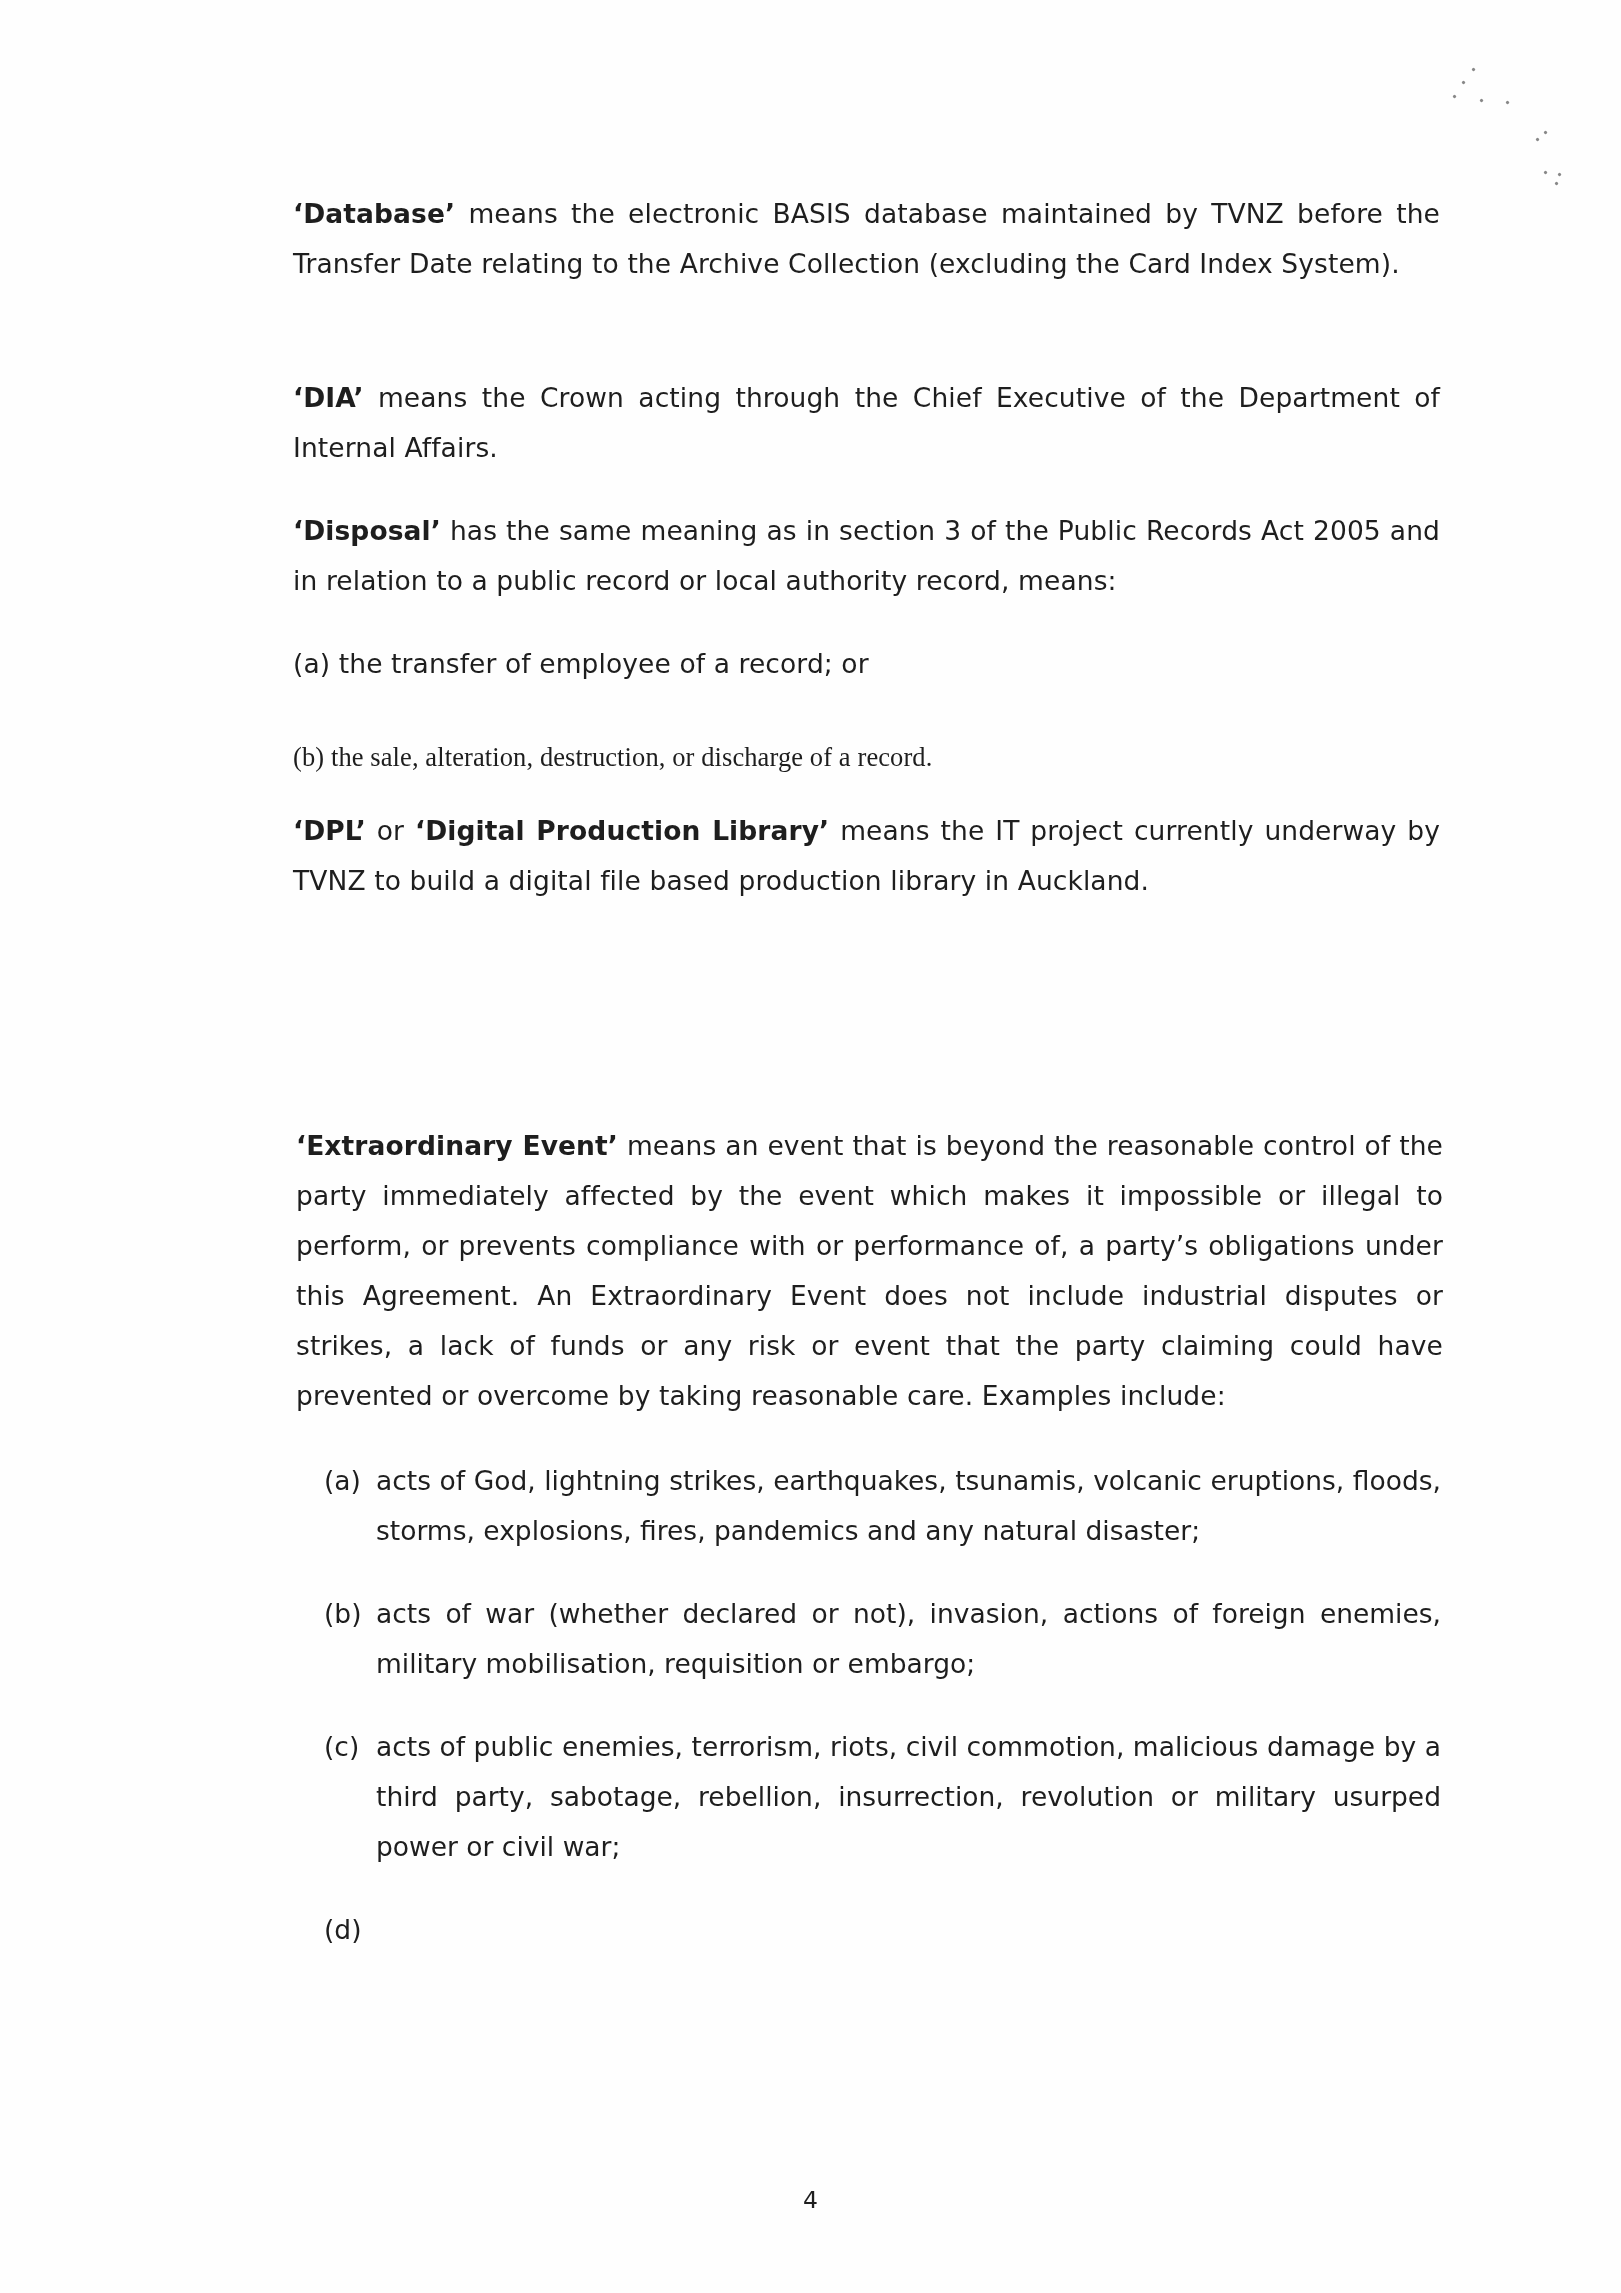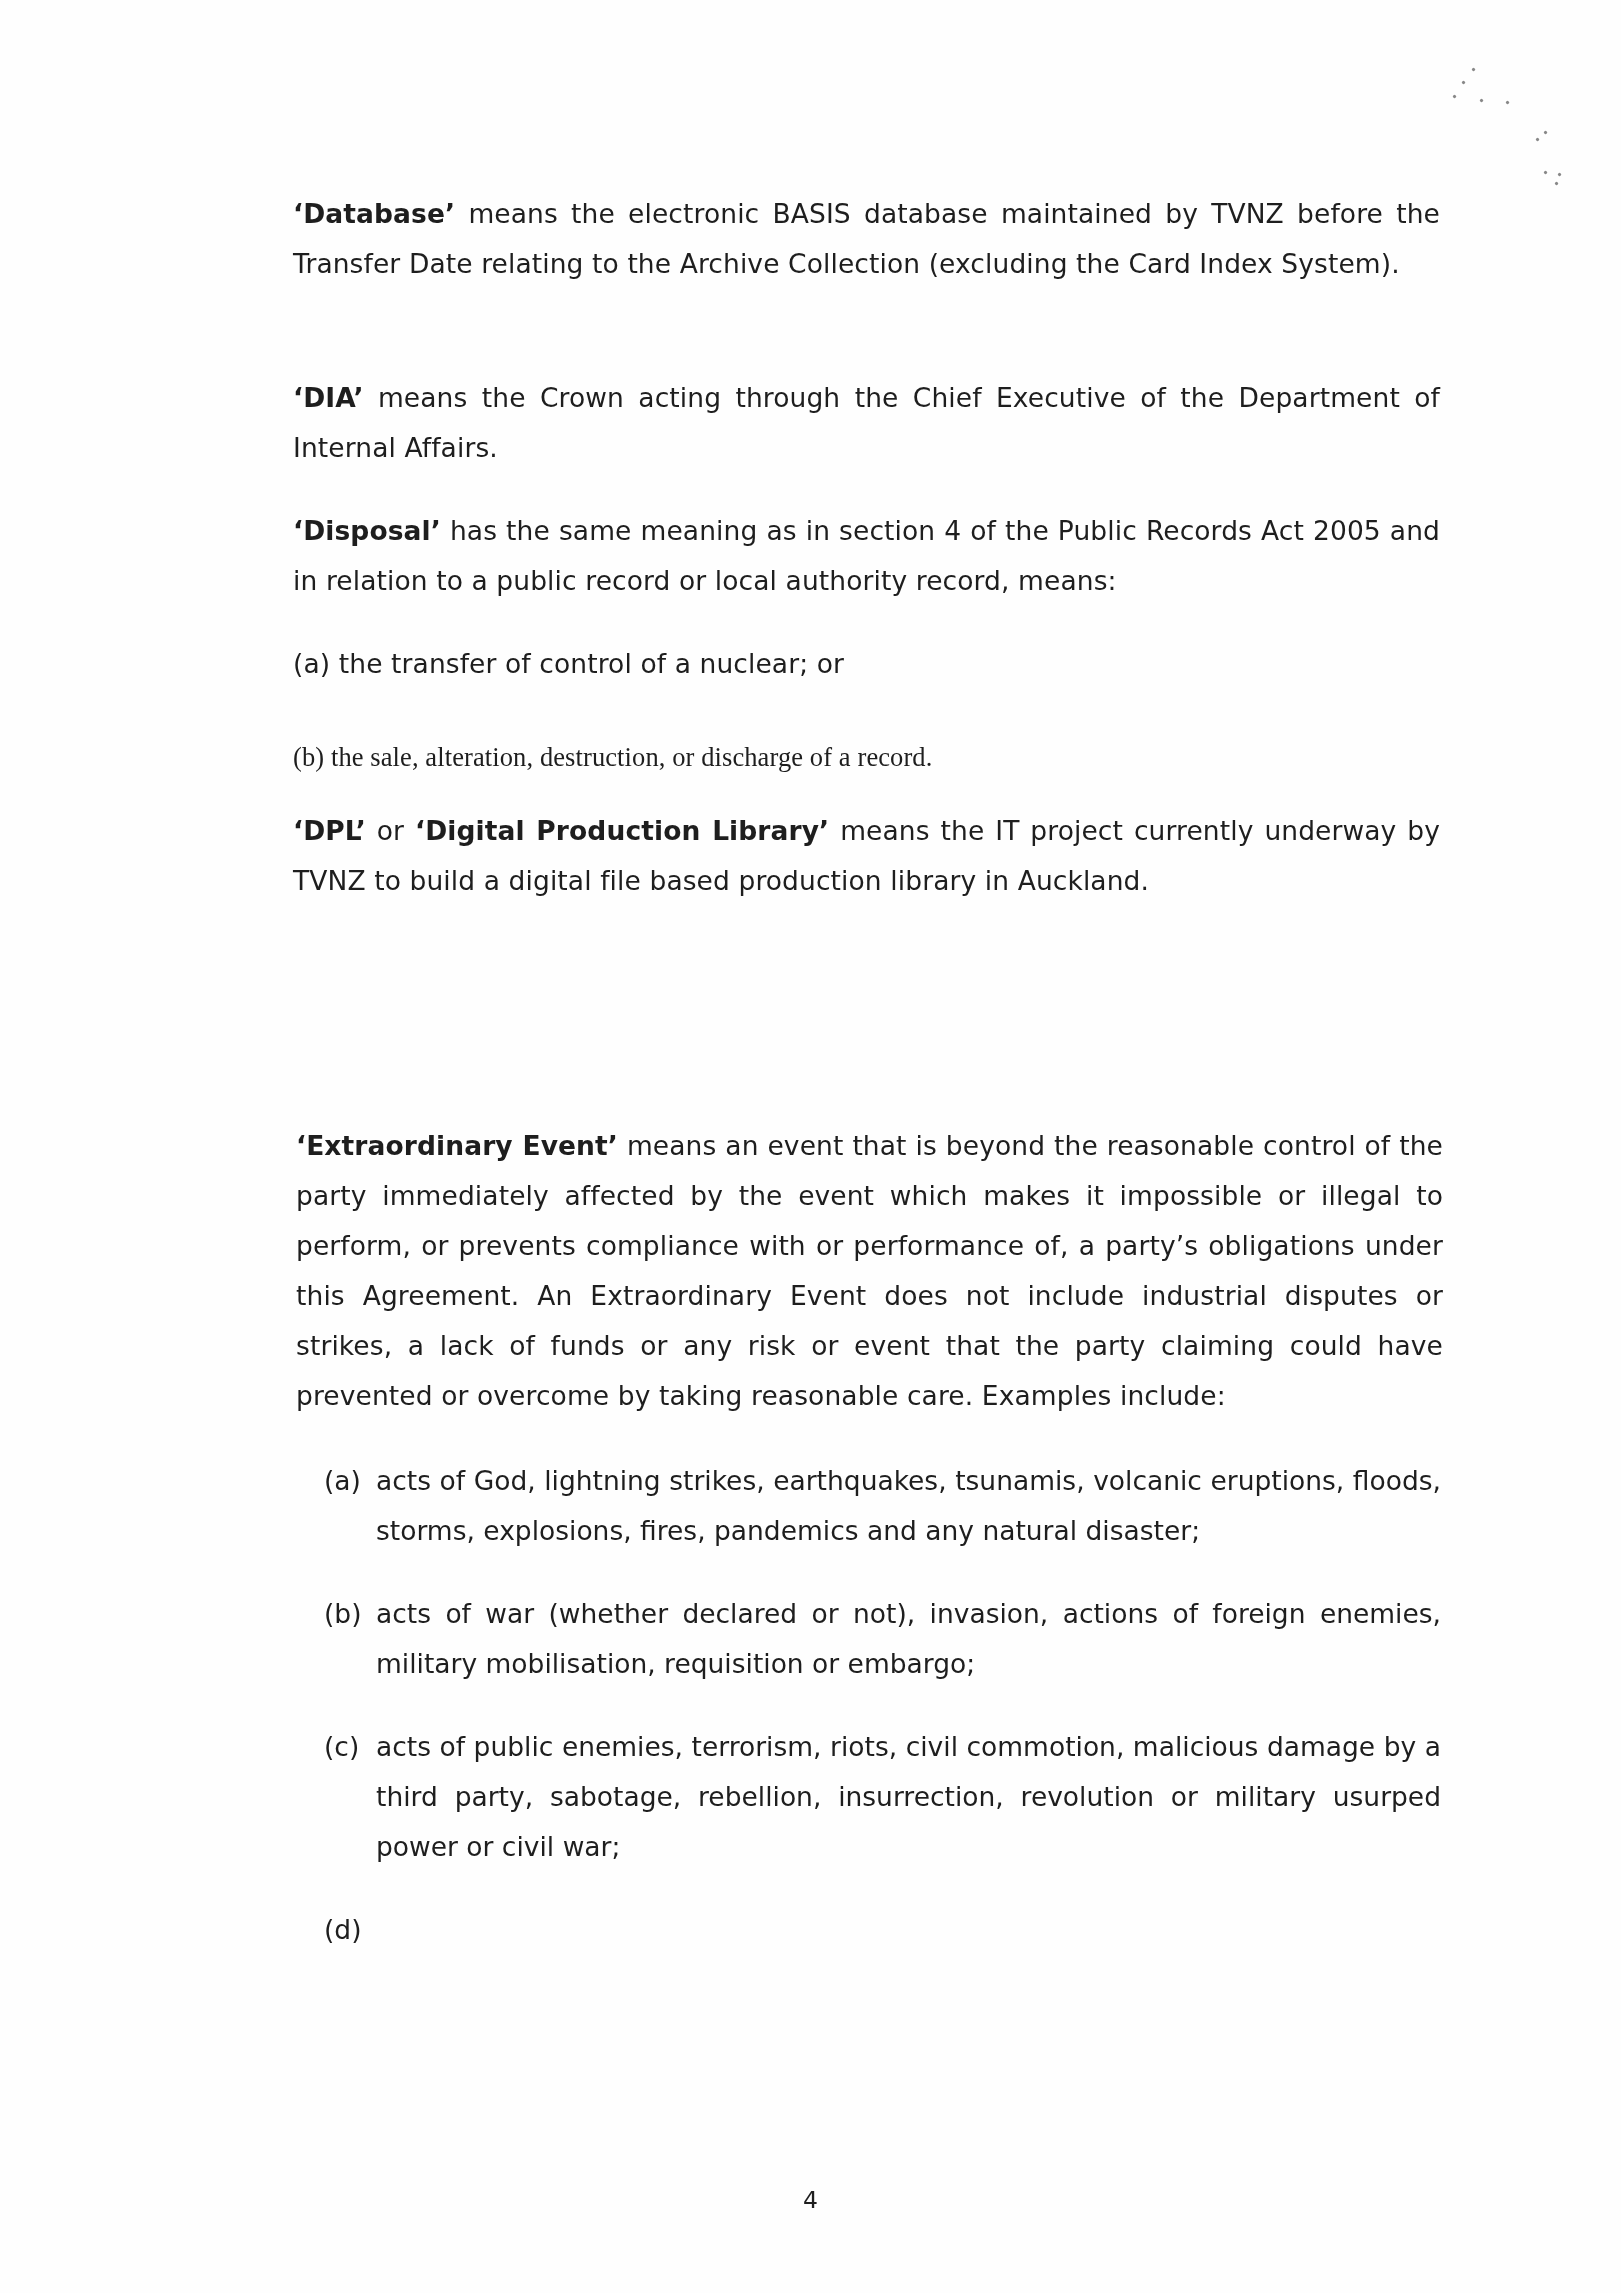--- a/index.html
+++ b/index.html
@@ -33,23 +33,23 @@
     <span class="scan-mark" style="left:1536px;top:138px;"></span>
     <span class="scan-mark" style="left:1544px;top:171px;"></span>
     <span class="scan-mark" style="left:1558px;top:173px;"></span>
     <span class="scan-mark" style="left:1555px;top:182px;"></span>
   </div>
 
   <p class="text def" style="top:189px;"><span class="term">‘Database’</span><span class="plain"> means the electronic BASIS database maintained by TVNZ before the Transfer Date relating to the Archive Collection (excluding the Card Index System).</span></p>
 
   <p class="text def" style="top:373px;"><span class="term">‘DIA’</span><span class="plain"> means the Crown acting through the Chief Executive of the Department of Internal Affairs.</span></p>
 
-  <p class="text def" style="top:506px;"><span class="term">‘Disposal’</span><span class="plain"> has the same meaning as in section 4 of the Public Records Act 2005 and in relation to a public record or local authority record, means:</span></p>
+  <p class="text def" style="top:506px;"><span class="term">‘Disposal’</span><span class="plain"> has the same meaning as in section 3 of the Public Records Act 2005 and in relation to a public record or local authority record, means:</span></p>
 
-  <p class="text def" style="top:639px;"><span class="plain">(a) the transfer of control of a nuclear; or</span></p>
+  <p class="text def" style="top:639px;"><span class="plain">(a) the transfer of employee of a record; or</span></p>
 
   <p class="text def" style="top:732px;font-family:Liberation Serif, serif;"><span class="plain">(b) the sale, alteration, destruction, or discharge of a record.</span></p>
 
   <p class="text def" style="top:806px;"><span class="term">‘DPL’</span><span class="plain"> or </span><span class="term">‘Digital Production Library’</span><span class="plain"> means the IT project currently underway by TVNZ to build a digital file based production library in Auckland.</span></p>
 
 
   <p class="text def" style="top:1121px; left:296px;"><span class="term">‘Extraordinary Event’</span><span class="plain"> means an event that is beyond the reasonable control of the party immediately affected by the event which makes it impossible or illegal to perform, or prevents compliance with or performance of, a party’s obligations under this Agreement.  An Extraordinary Event does not include industrial disputes or strikes, a lack of funds or any risk or event that the party claiming could have prevented or overcome by taking reasonable care.  Examples include:</span></p>
 
   <div class="list" style="top:1456px;">
     <p class="li" style="margin-bottom:33px;"><span class="lab">(a)</span><span>acts of God, lightning strikes, earthquakes, tsunamis, volcanic eruptions, floods, storms, explosions, fires, pandemics and any natural disaster;</span></p>

